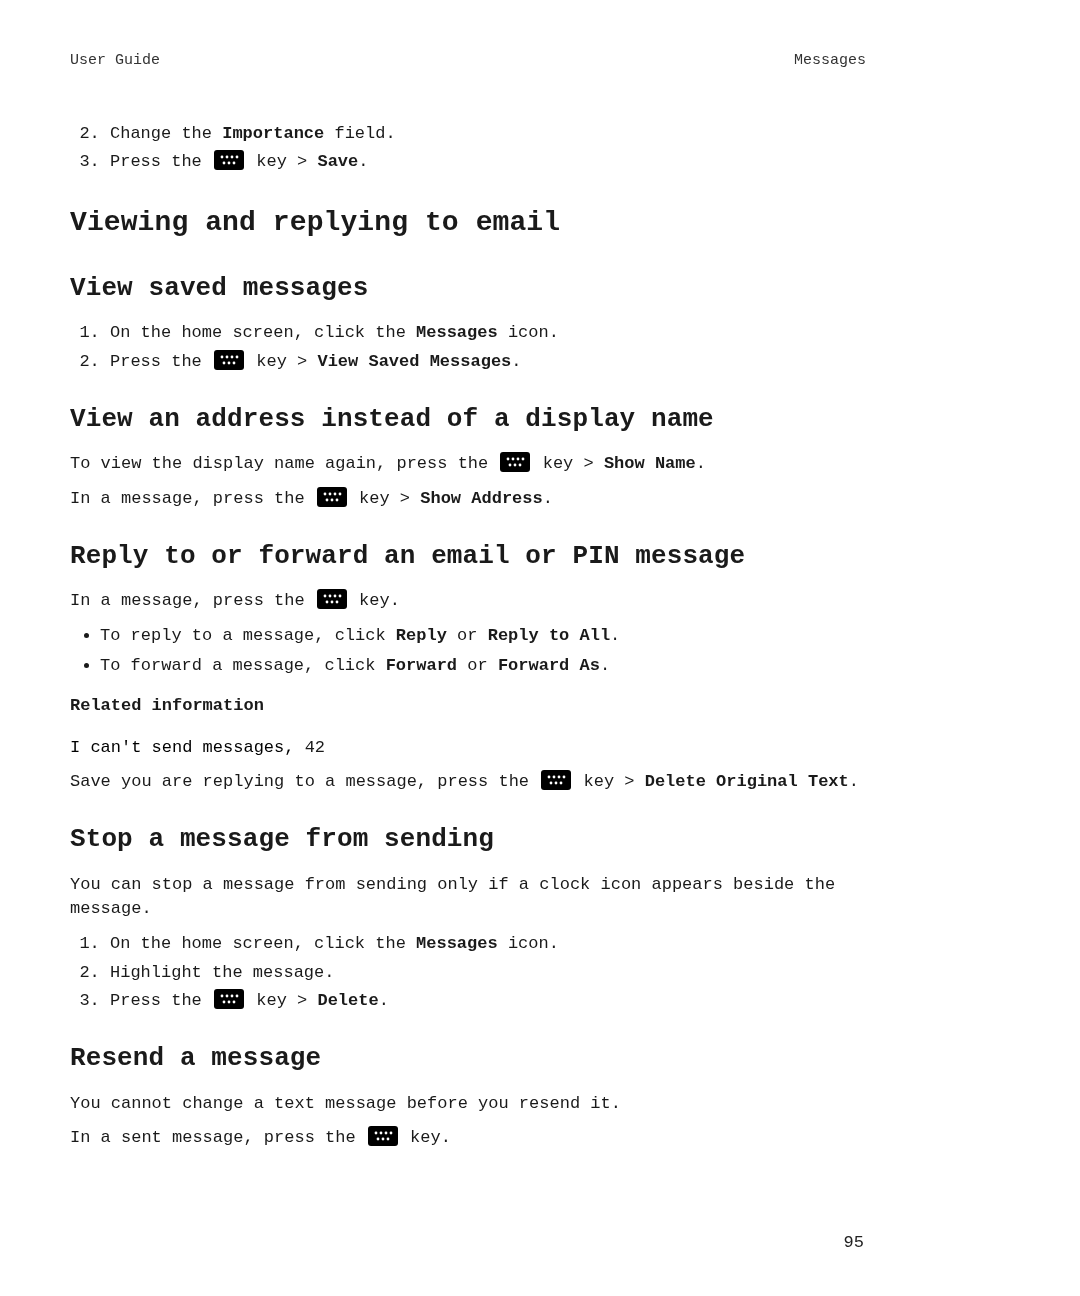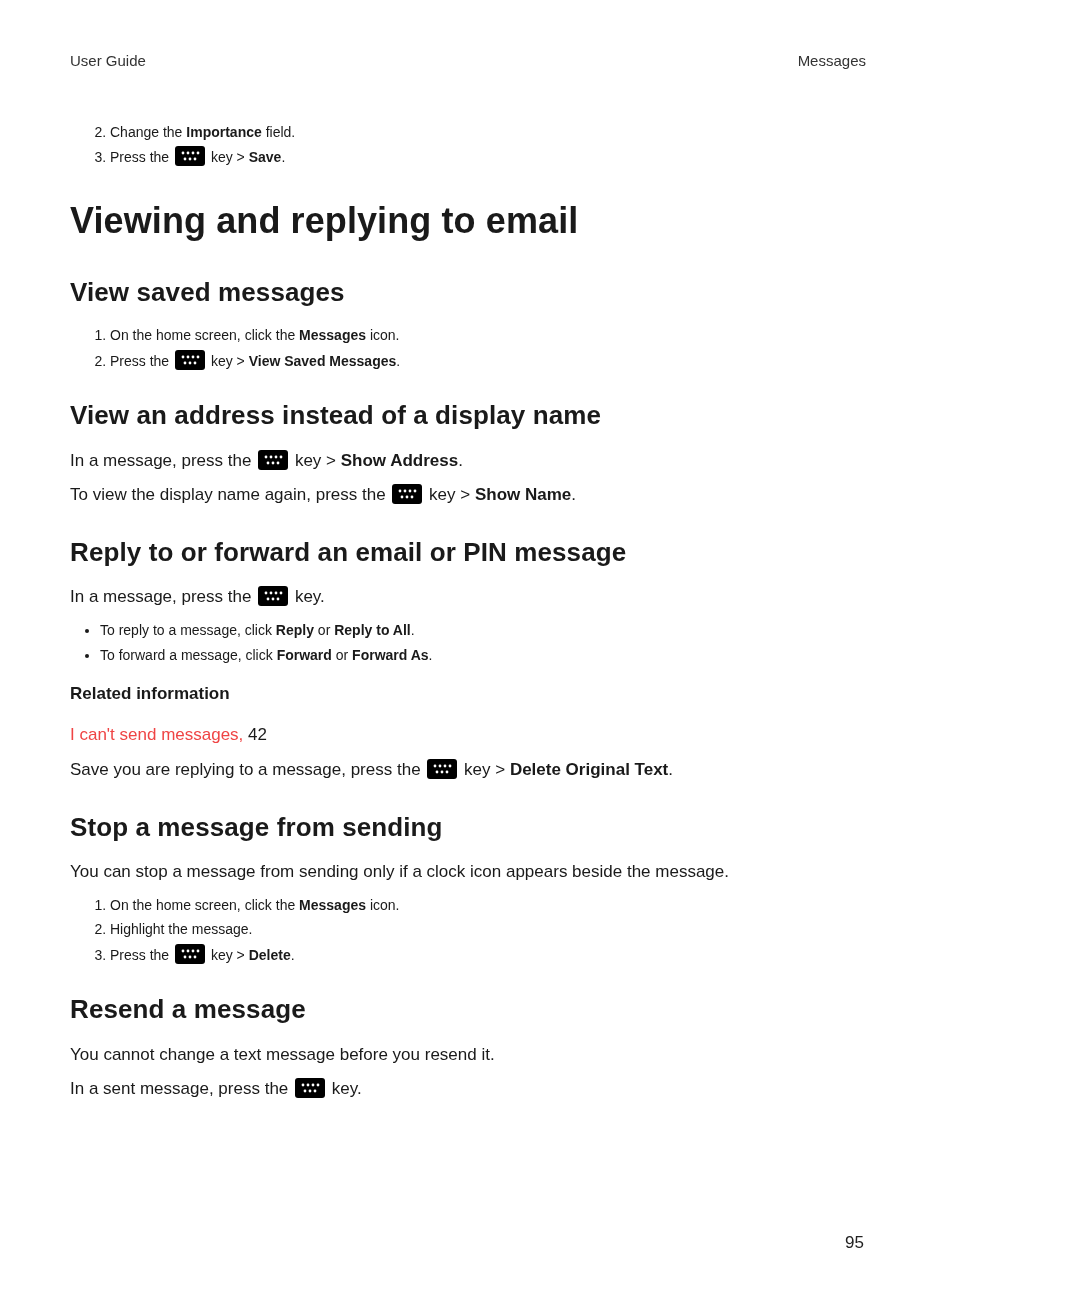--- a/index.html
+++ b/index.html
@@ -13,32 +13,33 @@
     color: #1a1a1a;
     font-size: 17px;
     line-height: 1.45;
   }
   .page {
     box-sizing: border-box;
     width: 936px;
     min-height: 1296px;
     padding: 50px 70px 60px 70px;
     position: relative;
+    font-family: Liberation Mono, monospace;
   }
   .header {
     display: flex;
     justify-content: space-between;
     font-size: 15px;
     color: #333;
     margin-bottom: 50px;
   }
   .header-left, .header-right {}
 
   h1.section {
-    font-size: 36px;
+    font-size: 28px;
     font-weight: 600;
     margin: 28px 0 16px 0;
     letter-spacing: 0.1px;
   }
   h2.subsection {
     font-size: 26px;
     font-weight: 600;
     margin: 26px 0 14px 0;
     letter-spacing: 0.1px;
   }
@@ -55,32 +56,32 @@
   }
   ul.bullets {
     list-style: disc;
     margin: 6px 0 10px 0;
     padding-left: 30px;
   }
   ul.bullets > li {
     margin: 5px 0;
   }
   ol.steps, ul.bullets {
-    font-size: 14px;
+    font-size: 17px;
   }
   ol.steps {
     list-style: decimal;
   }
   .bold { font-weight: 700; }
   .related-heading {
     font-weight: 700;
     margin: 16px 0 17px 0;
   }
   .link {
-    color: #ef4444;
+    color: #000000;
     margin-top: 47px;
   }
   .page-number {
     position: absolute;
     right: 72px;
     bottom: 40px;
     font-size: 17px;
     color: #222;
   }
 
@@ -144,40 +145,40 @@
             <circle cx="23" cy="7" r="1.4"></circle>
             <circle cx="10" cy="13" r="1.4"></circle>
             <circle cx="15" cy="13" r="1.4"></circle>
             <circle cx="20" cy="13" r="1.4"></circle>
           </svg></span><span> key &gt; </span><span class="bold">View Saved Messages</span><span>.</span>
     </li>
   </ol>
 
   <h2 class="subsection">View an address instead of a display name</h2>
   <p>
+    <span>To view the display name again, press the </span><span class="bb-key"><svg viewBox="0 0 30 20">
+          <circle cx="8" cy="7" r="1.4"></circle>
+          <circle cx="13" cy="7" r="1.4"></circle>
+          <circle cx="18" cy="7" r="1.4"></circle>
+          <circle cx="23" cy="7" r="1.4"></circle>
+          <circle cx="10" cy="13" r="1.4"></circle>
+          <circle cx="15" cy="13" r="1.4"></circle>
+          <circle cx="20" cy="13" r="1.4"></circle>
+        </svg></span><span> key &gt; </span><span class="bold">Show Name</span><span>.</span>
+  </p>
+  <p>
     <span>In a message, press the </span><span class="bb-key"><svg viewBox="0 0 30 20">
           <circle cx="8" cy="7" r="1.4"></circle>
           <circle cx="13" cy="7" r="1.4"></circle>
           <circle cx="18" cy="7" r="1.4"></circle>
           <circle cx="23" cy="7" r="1.4"></circle>
           <circle cx="10" cy="13" r="1.4"></circle>
           <circle cx="15" cy="13" r="1.4"></circle>
           <circle cx="20" cy="13" r="1.4"></circle>
         </svg></span><span> key &gt; </span><span class="bold">Show Address</span><span>.</span>
-  </p>
-  <p>
-    <span>To view the display name again, press the </span><span class="bb-key"><svg viewBox="0 0 30 20">
-          <circle cx="8" cy="7" r="1.4"></circle>
-          <circle cx="13" cy="7" r="1.4"></circle>
-          <circle cx="18" cy="7" r="1.4"></circle>
-          <circle cx="23" cy="7" r="1.4"></circle>
-          <circle cx="10" cy="13" r="1.4"></circle>
-          <circle cx="15" cy="13" r="1.4"></circle>
-          <circle cx="20" cy="13" r="1.4"></circle>
-        </svg></span><span> key &gt; </span><span class="bold">Show Name</span><span>.</span>
   </p>
 
   <h2 class="subsection">Reply to or forward an email or PIN message</h2>
   <p>
     <span>In a message, press the </span><span class="bb-key"><svg viewBox="0 0 30 20">
           <circle cx="8" cy="7" r="1.4"></circle>
           <circle cx="13" cy="7" r="1.4"></circle>
           <circle cx="18" cy="7" r="1.4"></circle>
           <circle cx="23" cy="7" r="1.4"></circle>
           <circle cx="10" cy="13" r="1.4"></circle>

